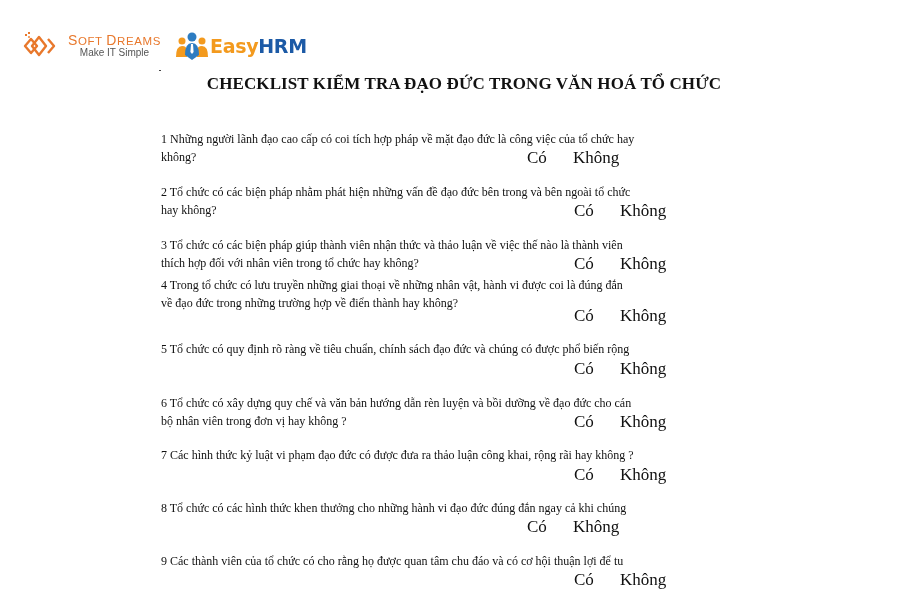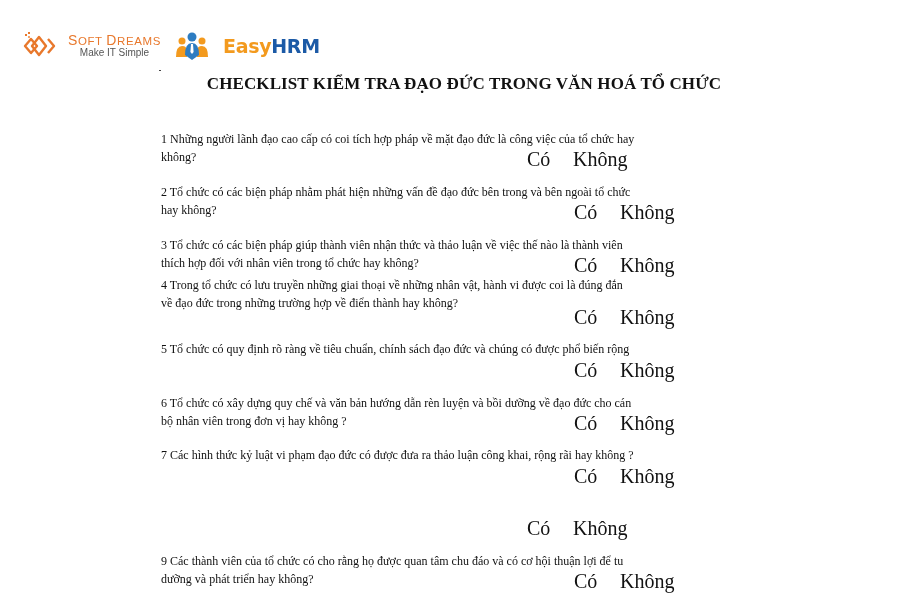--- a/index.html
+++ b/index.html
@@ -4,30 +4,30 @@
 <style>
   html, body { margin:0; padding:0; background:#ffffff; }
   body { width:900px; height:600px; position:relative; overflow:hidden; font-family:"Liberation Serif", serif; color:#111; }
   .logos { position:absolute; left:22px; top:27px; height:34px; display:flex; align-items:flex-end; }
   .sd { display:flex; align-items:center; }
   .sd-mark { width:42px; height:30px; position:relative; }
   .sd-text { margin-left:4px; display:flex; flex-direction:column; align-items:center; }
   .sd-name { font-family:"Liberation Sans", sans-serif; font-size:11.5px; color:#e8782c; letter-spacing:0.6px; line-height:13px; }
   .sd-name .big { font-size:14px; }
   .sd-tag { font-family:"Liberation Sans", sans-serif; font-size:10px; color:#555; line-height:10px; }
-  .eh { display:flex; align-items:center; margin-left:14px;gap:13px; }
+  .eh { display:flex; align-items:center; margin-left:14px; }
   .eh-mark { width:34px; height:30px; position:relative; }
   .eh-text { font-family:"DejaVu Sans", sans-serif; font-weight:bold; font-size:19px; margin-left:1px; letter-spacing:-0.3px; }
   .eh-text .e1 { color:#f39a1e; }
   .eh-text .e2 { color:#1c5aa6; }
   .dot { position:absolute; left:159px; top:70px; width:2px; height:1px; background:#444; }
   .title { position:absolute; left:0; width:928px; top:74px; text-align:center; font-weight:bold; font-size:17px; letter-spacing:0.1px; }
   .q { position:absolute; left:161px; width:610px; font-size:12px; line-height:18px; }
   .q .line { white-space:nowrap; }
-  .ans { position:absolute; white-space:nowrap; font-size:20px; }
+  .ans { position:absolute; white-space:nowrap; font-size:17px; }
   .ans span { display:inline-block; }
   .ans .co { width:46px; }
 </style>
 </head>
 <body>
 
 <div class="logos">
   <div class="sd">
     <div class="sd-mark">
       <svg width="42" height="30" viewBox="0 0 42 30">
@@ -114,24 +114,24 @@
 </div>
 
 <div class="q" style="top:446px">
   <div class="line">7 Các hình thức kỷ luật vi phạm đạo đức có được đưa ra thảo luận công khai, rộng rãi hay không ?</div>
 </div>
 <div class="ans" style="left:574px; top:465px;">
   <span class="co">Có</span><span>Không</span>
 </div>
 
 <div class="q" style="top:499px">
+  <div class="line">8 Tổ chức có các hình thức khen thưởng cho những hành vi đạo đức đúng đắn ngay cả khi chúng</div>
 </div>
 <div class="ans" style="left:527px; top:517px;">
   <span class="co">Có</span><span>Không</span>
 </div>
 
 <div class="q" style="top:552px">
   <div class="line">9 Các thành viên của tổ chức có cho rằng họ được quan tâm chu đáo và có cơ hội thuận lợi để tu</div>
-  <div class="line">dưỡng và phát triển hay không?</div>
 </div>
 <div class="ans" style="left:574px; top:570px;">
   <span class="co">Có</span><span>Không</span>
 </div>
 
 </body></html>

